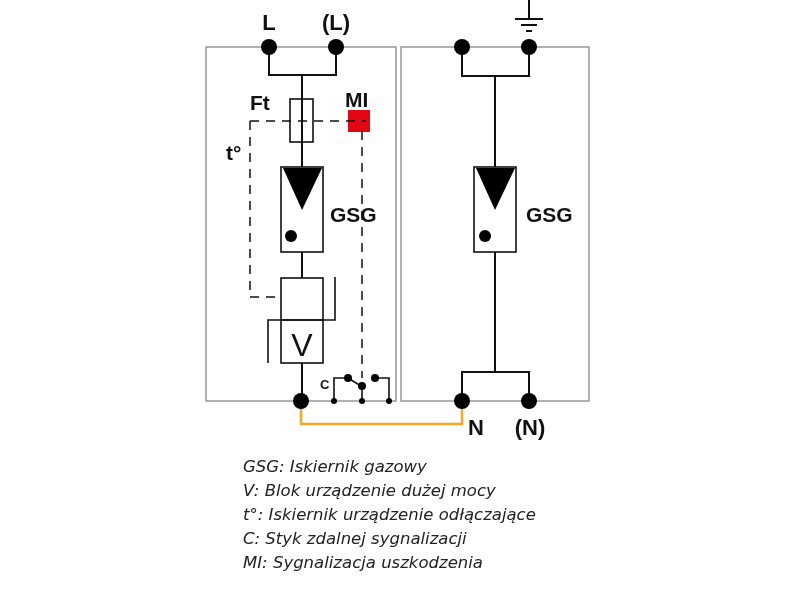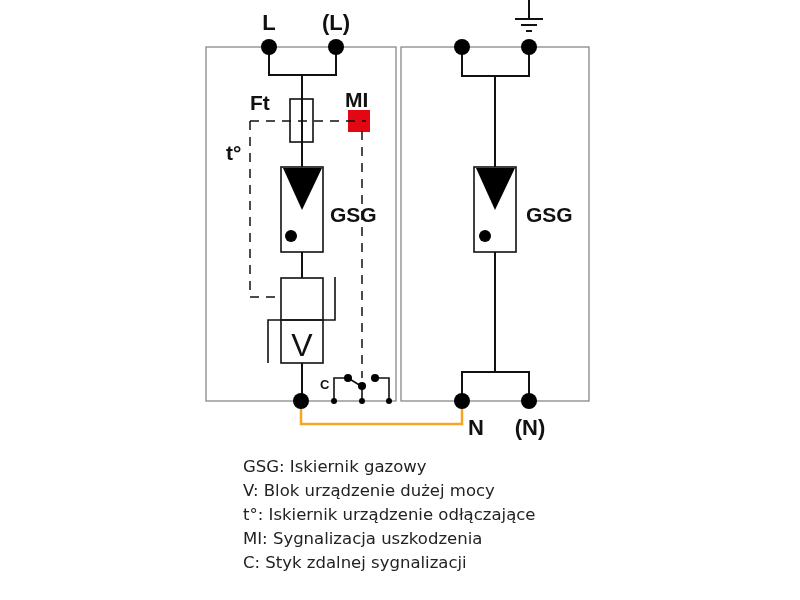--- a/index.html
+++ b/index.html
@@ -1,20 +1,20 @@
 <!DOCTYPE html>
 <html><head>
 <meta charset="utf-8">
 <style>
   html, body { margin: 0; padding: 0; background: #ffffff; }
   body { width: 800px; height: 600px; position: relative; overflow: hidden; font-family: "Liberation Sans", sans-serif; }
   svg { position: absolute; left: 0; top: 0; }
   .lbl { font-family: "Liberation Sans", sans-serif; font-weight: bold; fill: #111; }
   .legend { position: absolute; left: 243px; top: 455px; font-family: "DejaVu Sans", sans-serif; font-size: 16.5px; line-height: 24px; color: #222; }
-  .legend div { white-space: nowrap; }
+  .legend div { white-space: nowrap; font-style: italic; }
 </style>
 </head>
 <body>
 
 <svg width="800" height="600" viewBox="0 0 800 600">
 
   <rect x="206" y="47" width="190" height="354" fill="none" stroke="#888" stroke-width="1.3"></rect>
   <rect x="401" y="47" width="188" height="354" fill="none" stroke="#888" stroke-width="1.3"></rect>
 
   <g stroke="#111" stroke-width="2" fill="none">
@@ -107,15 +107,15 @@
   <text class="lbl" x="330" y="222" font-size="21">GSG</text>
   <text class="lbl" x="526" y="222" font-size="21">GSG</text>
   <text x="302" y="356" font-size="32" text-anchor="middle" font-family="Liberation Sans, sans-serif" fill="#111">V</text>
   <text class="lbl" x="320" y="389" font-size="13">C</text>
 </svg>
 
 <div class="legend">
   <div>GSG: Iskiernik gazowy</div>
   <div>V: Blok urządzenie dużej mocy</div>
   <div>t°: Iskiernik urządzenie odłączające</div>
+  <div>C: Styk zdalnej sygnalizacji</div>
   <div>MI: Sygnalizacja uszkodzenia</div>
-  <div>C: Styk zdalnej sygnalizacji</div>
 </div>
 
 </body></html>

